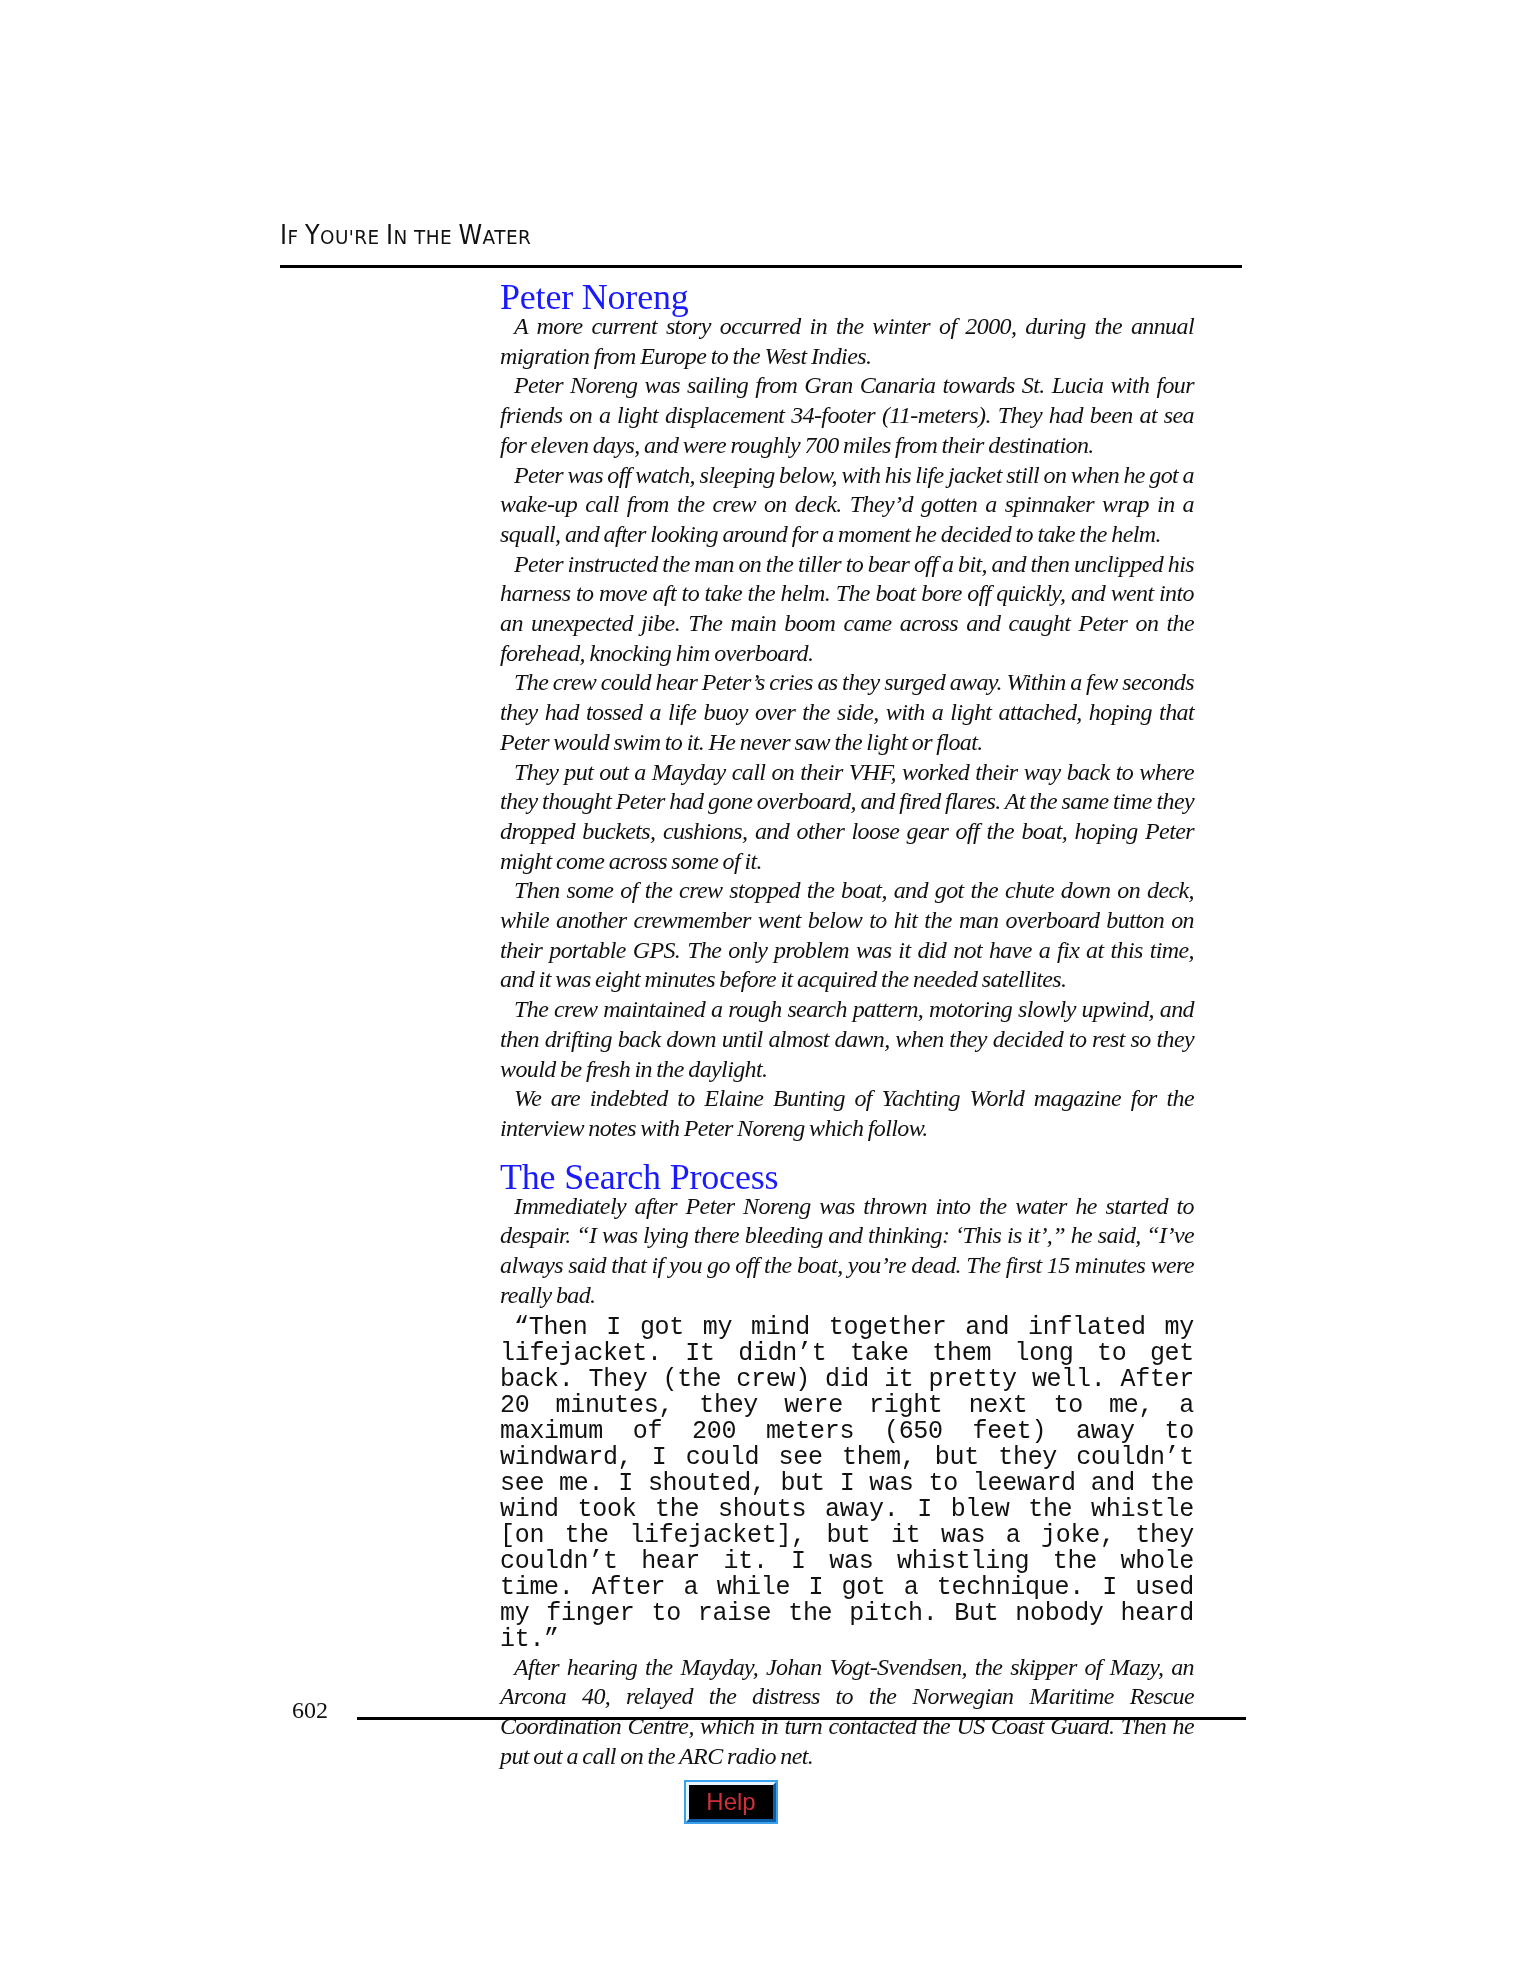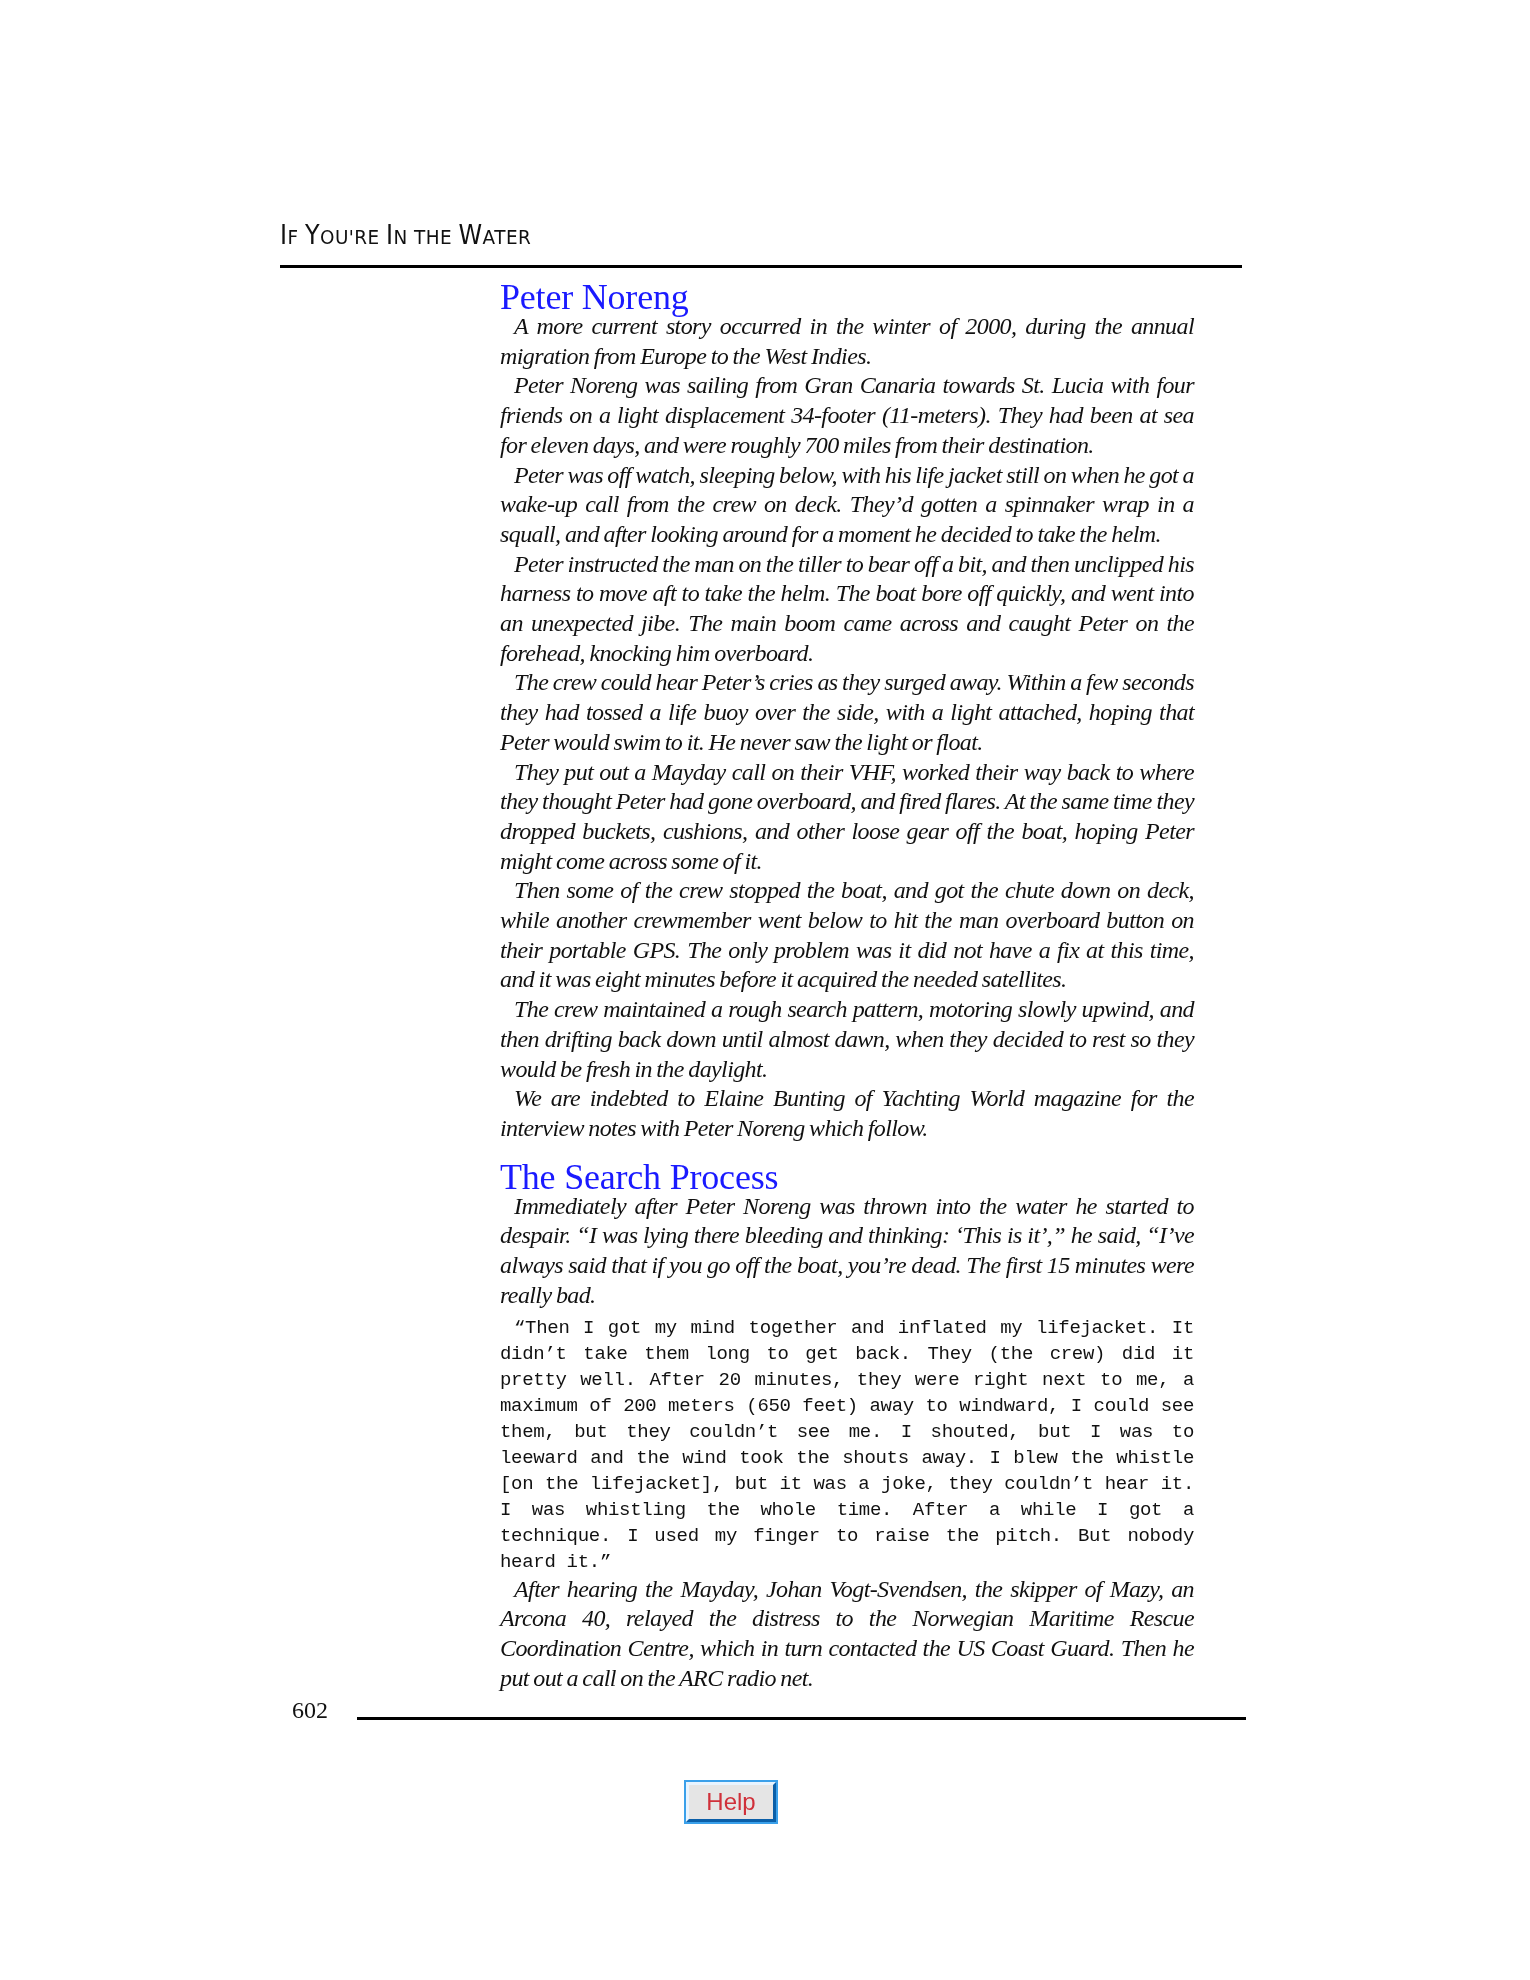--- a/index.html
+++ b/index.html
@@ -57,21 +57,21 @@
       margin: 0;
       text-indent: 14px;
       text-align: justify;
       letter-spacing: -0.6px;
       word-spacing: -1px;
       font-style: italic;
     }
     .heading2 { margin-top: 18px; }
     .quote {
       font-family: "Liberation Mono", monospace;
-      font-size: 19px;
+      font-size: 25px;
       line-height: 26px;
       margin: 4px 0 0 0;
       text-indent: 14px;
       text-align: justify;
       letter-spacing: -0.3px;
     }
     .page-number {
       position: absolute;
       left: 292px;
       top: 1697px;
@@ -87,21 +87,21 @@
       height: 3px;
       background: #000;
     }
     .help-button {
       position: absolute;
       left: 686px;
       top: 1782px;
       width: 90px;
       height: 40px;
       box-sizing: border-box;
-      background: #e5e5e5;
+      background: #000000;
       border-top: 3px solid #e8f4ff;
       border-left: 3px solid #e8f4ff;
       border-right: 3px solid #0b5fa8;
       border-bottom: 3px solid #0b5fa8;
       outline: 2px solid #3aa0ea;
       color: #d0303a;
       font-family: "Liberation Sans", sans-serif;
       font-size: 24px;
       line-height: 34px;
       text-align: center;

